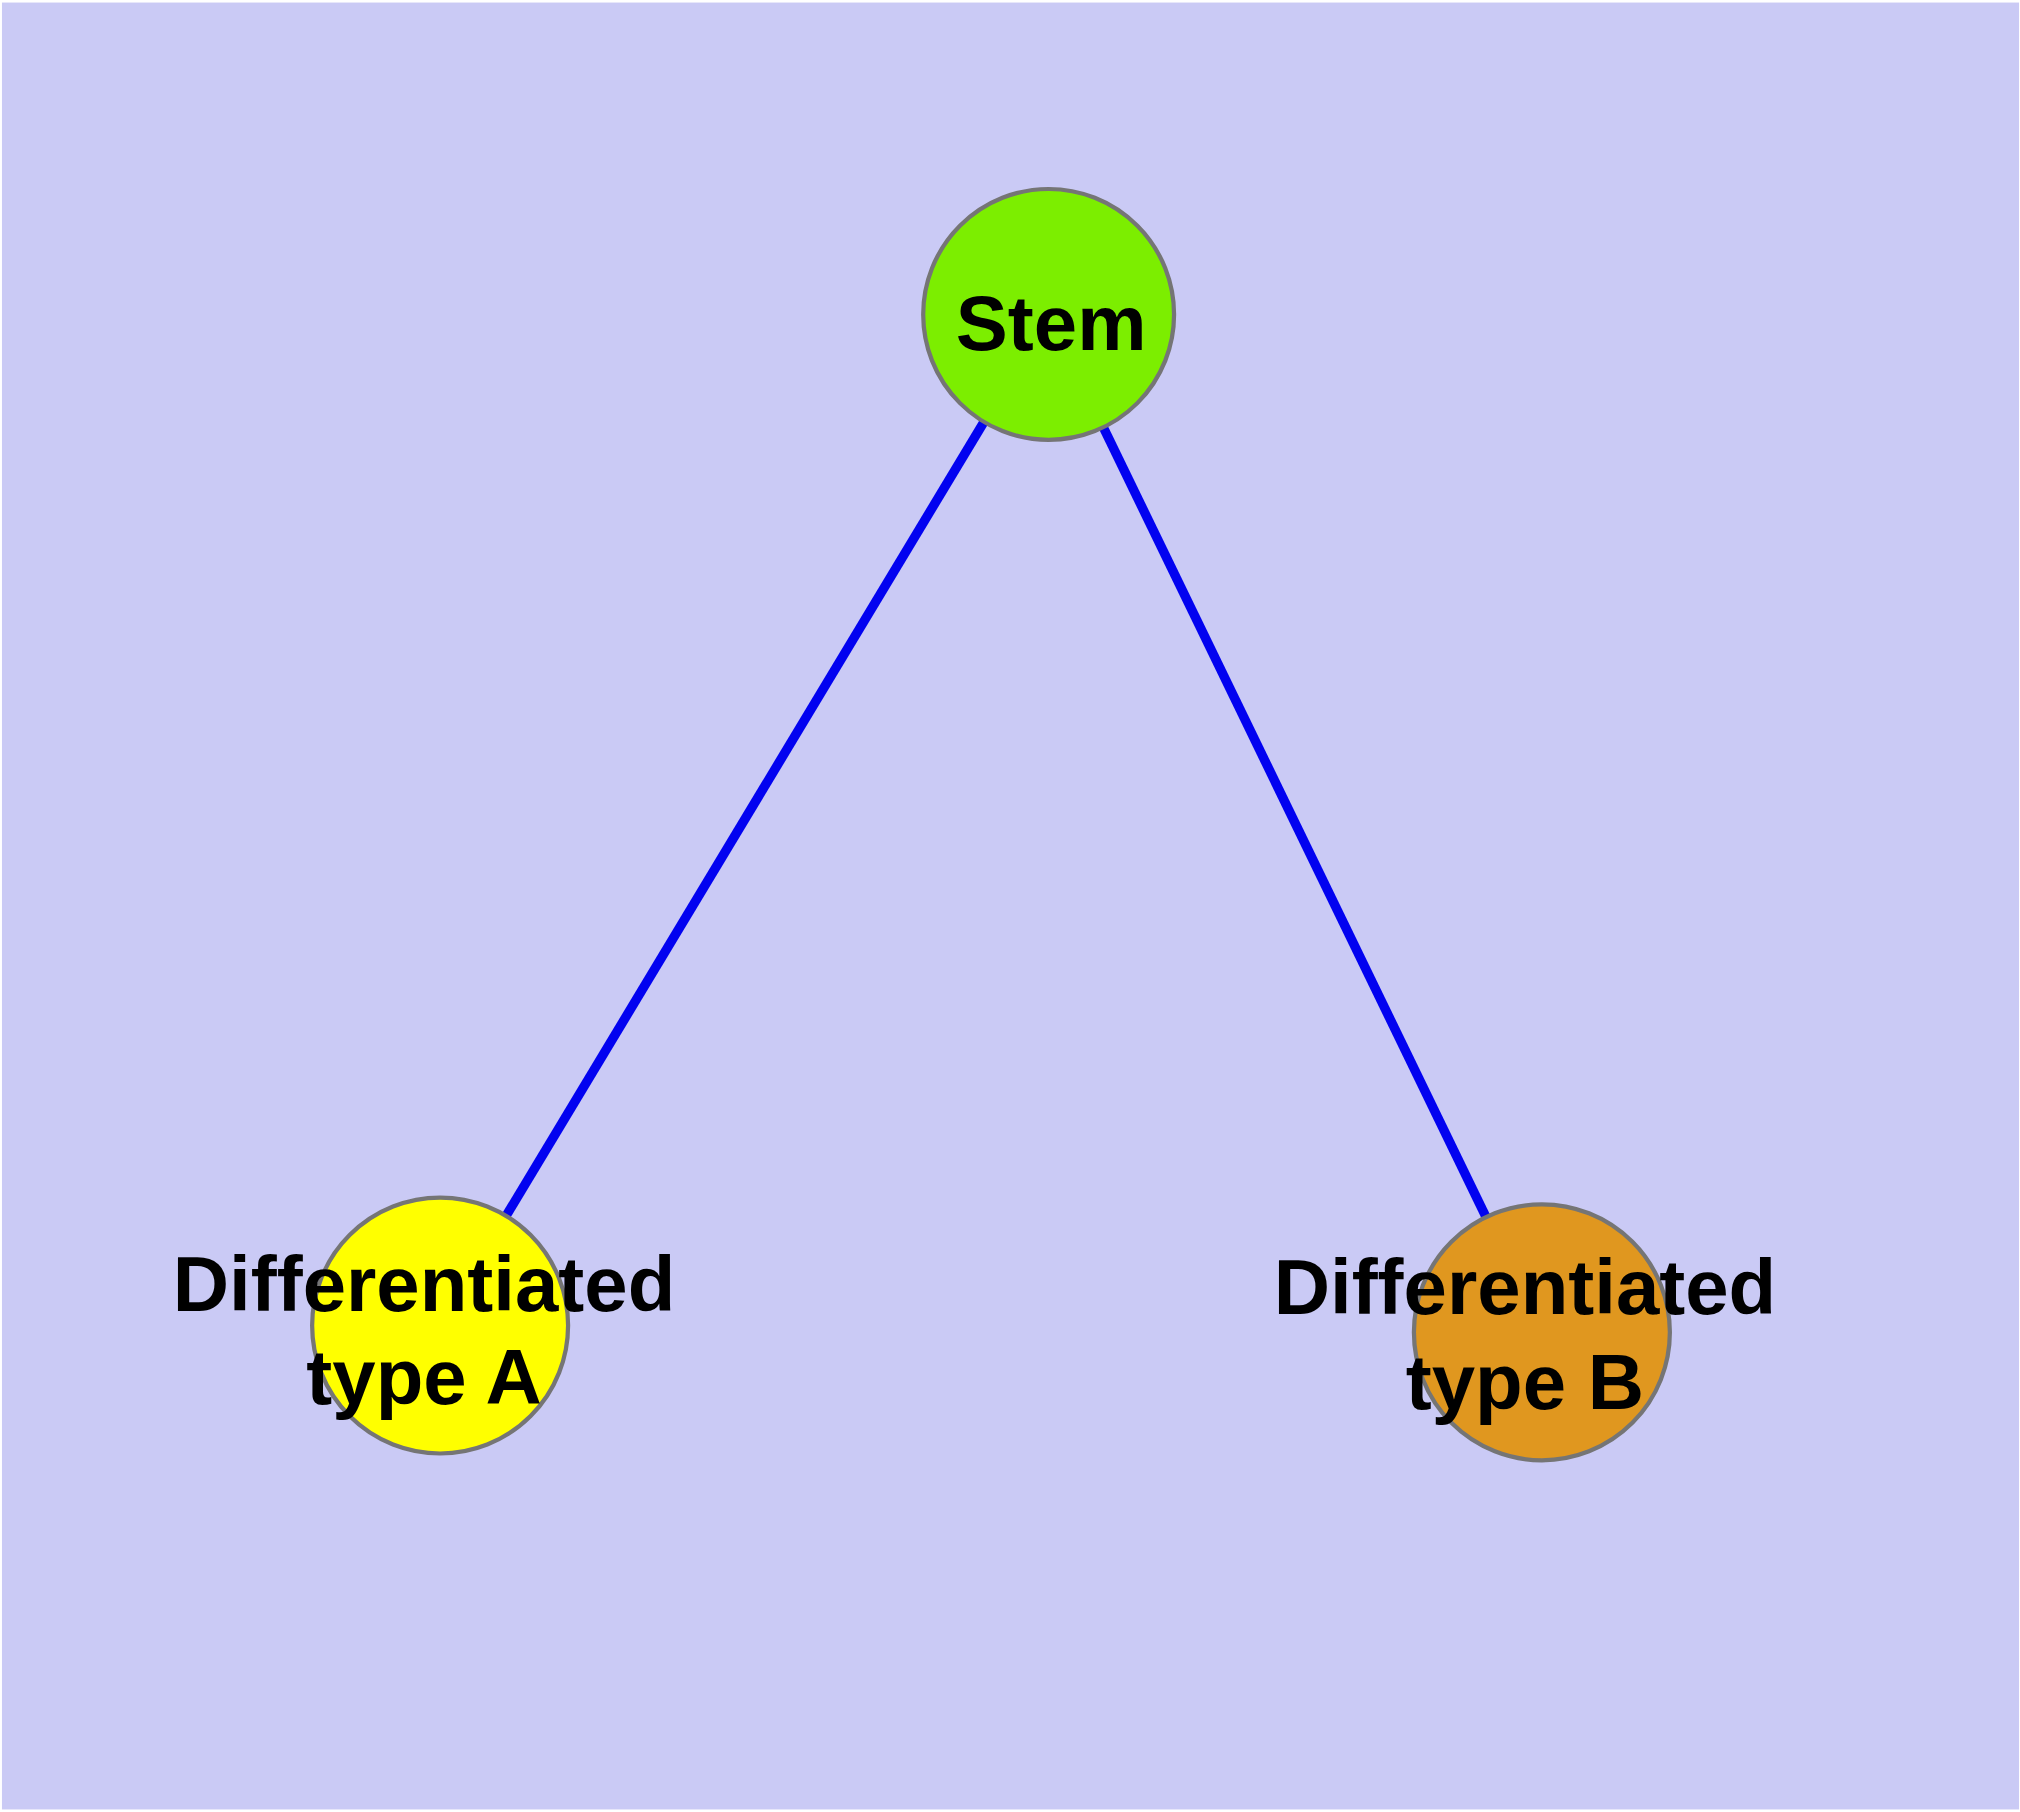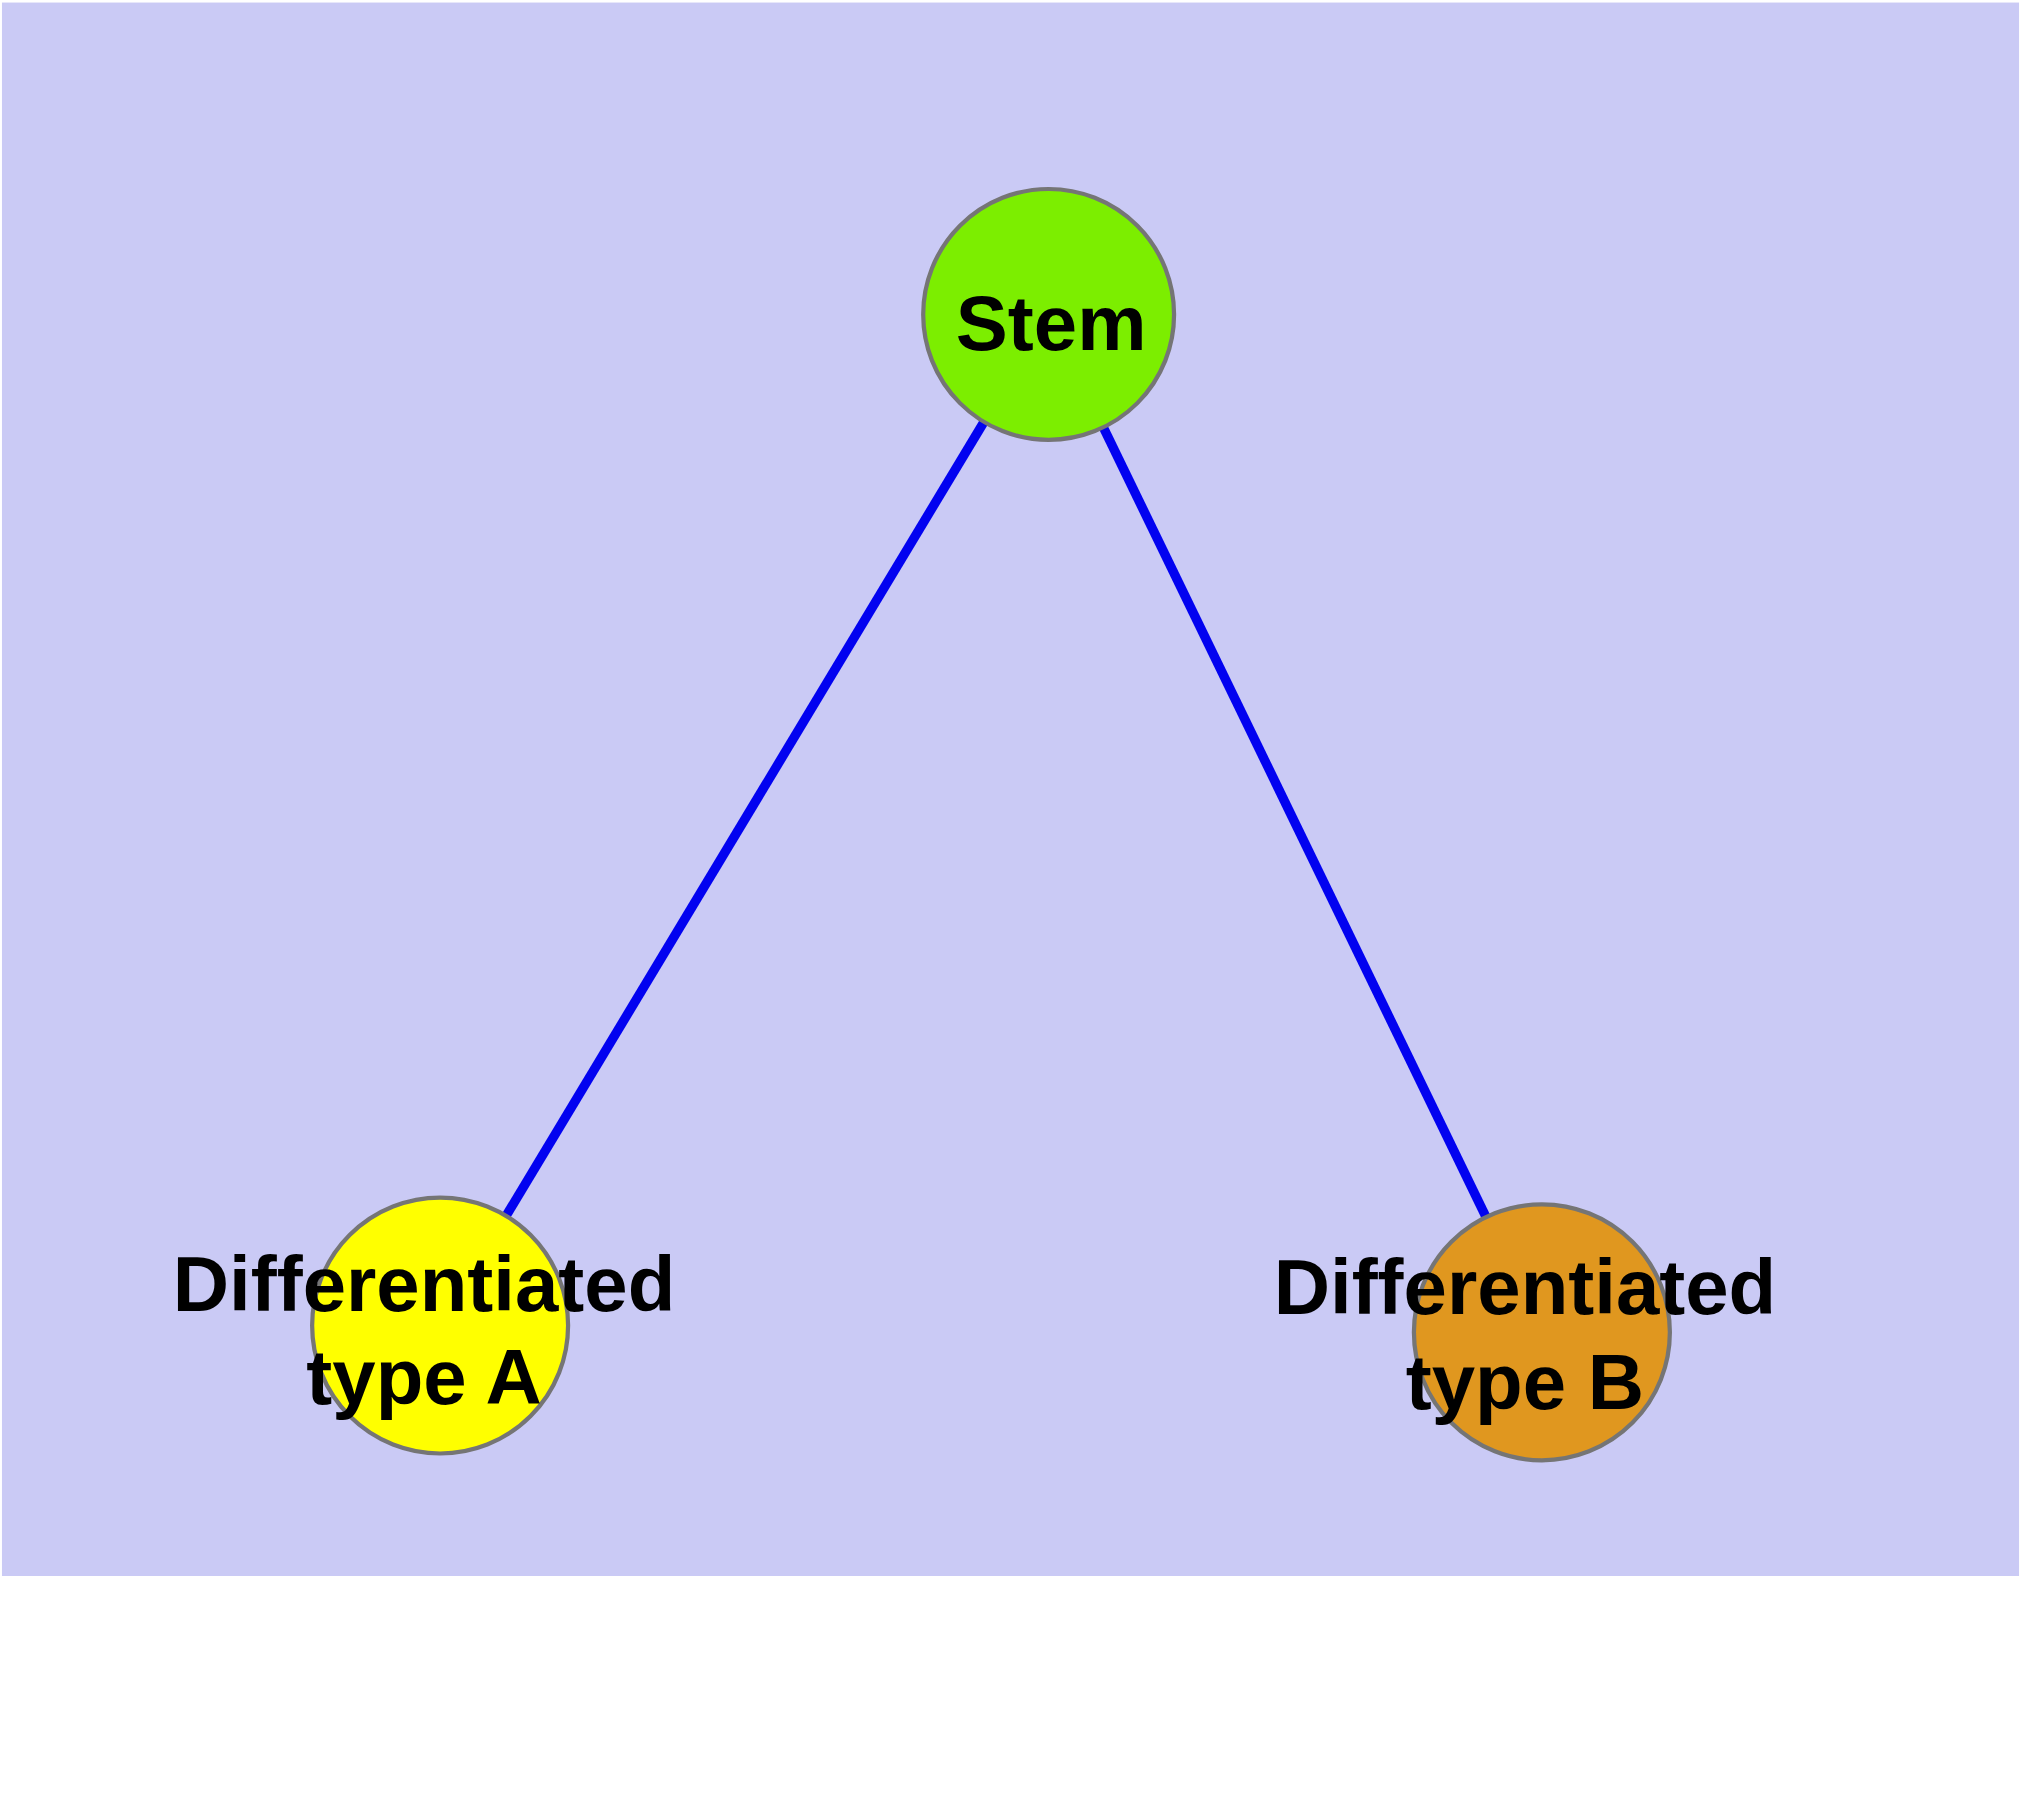--- a/index.html
+++ b/index.html
@@ -1,16 +1,16 @@
 <!DOCTYPE html>
 <html style="font-size:13.6px"><head>
 <meta charset="utf-8">
 <style>
   html, body { margin: 0; padding: 0; background: #ffffff; }
-  .stage { width: 2021px; height: 1576px; position: relative; }
+  .stage { width: 2021px; height: 1812px; position: relative; }
   svg { display: block; }
   .edge { stroke-width: 11; stroke-linecap: butt; }
   .node { stroke-width: 5; }
   .label {
     font-family: "Liberation Sans", sans-serif;
     font-weight: bold;
     font-size: 92px;
     fill: #000000;
     text-anchor: middle;
   }

